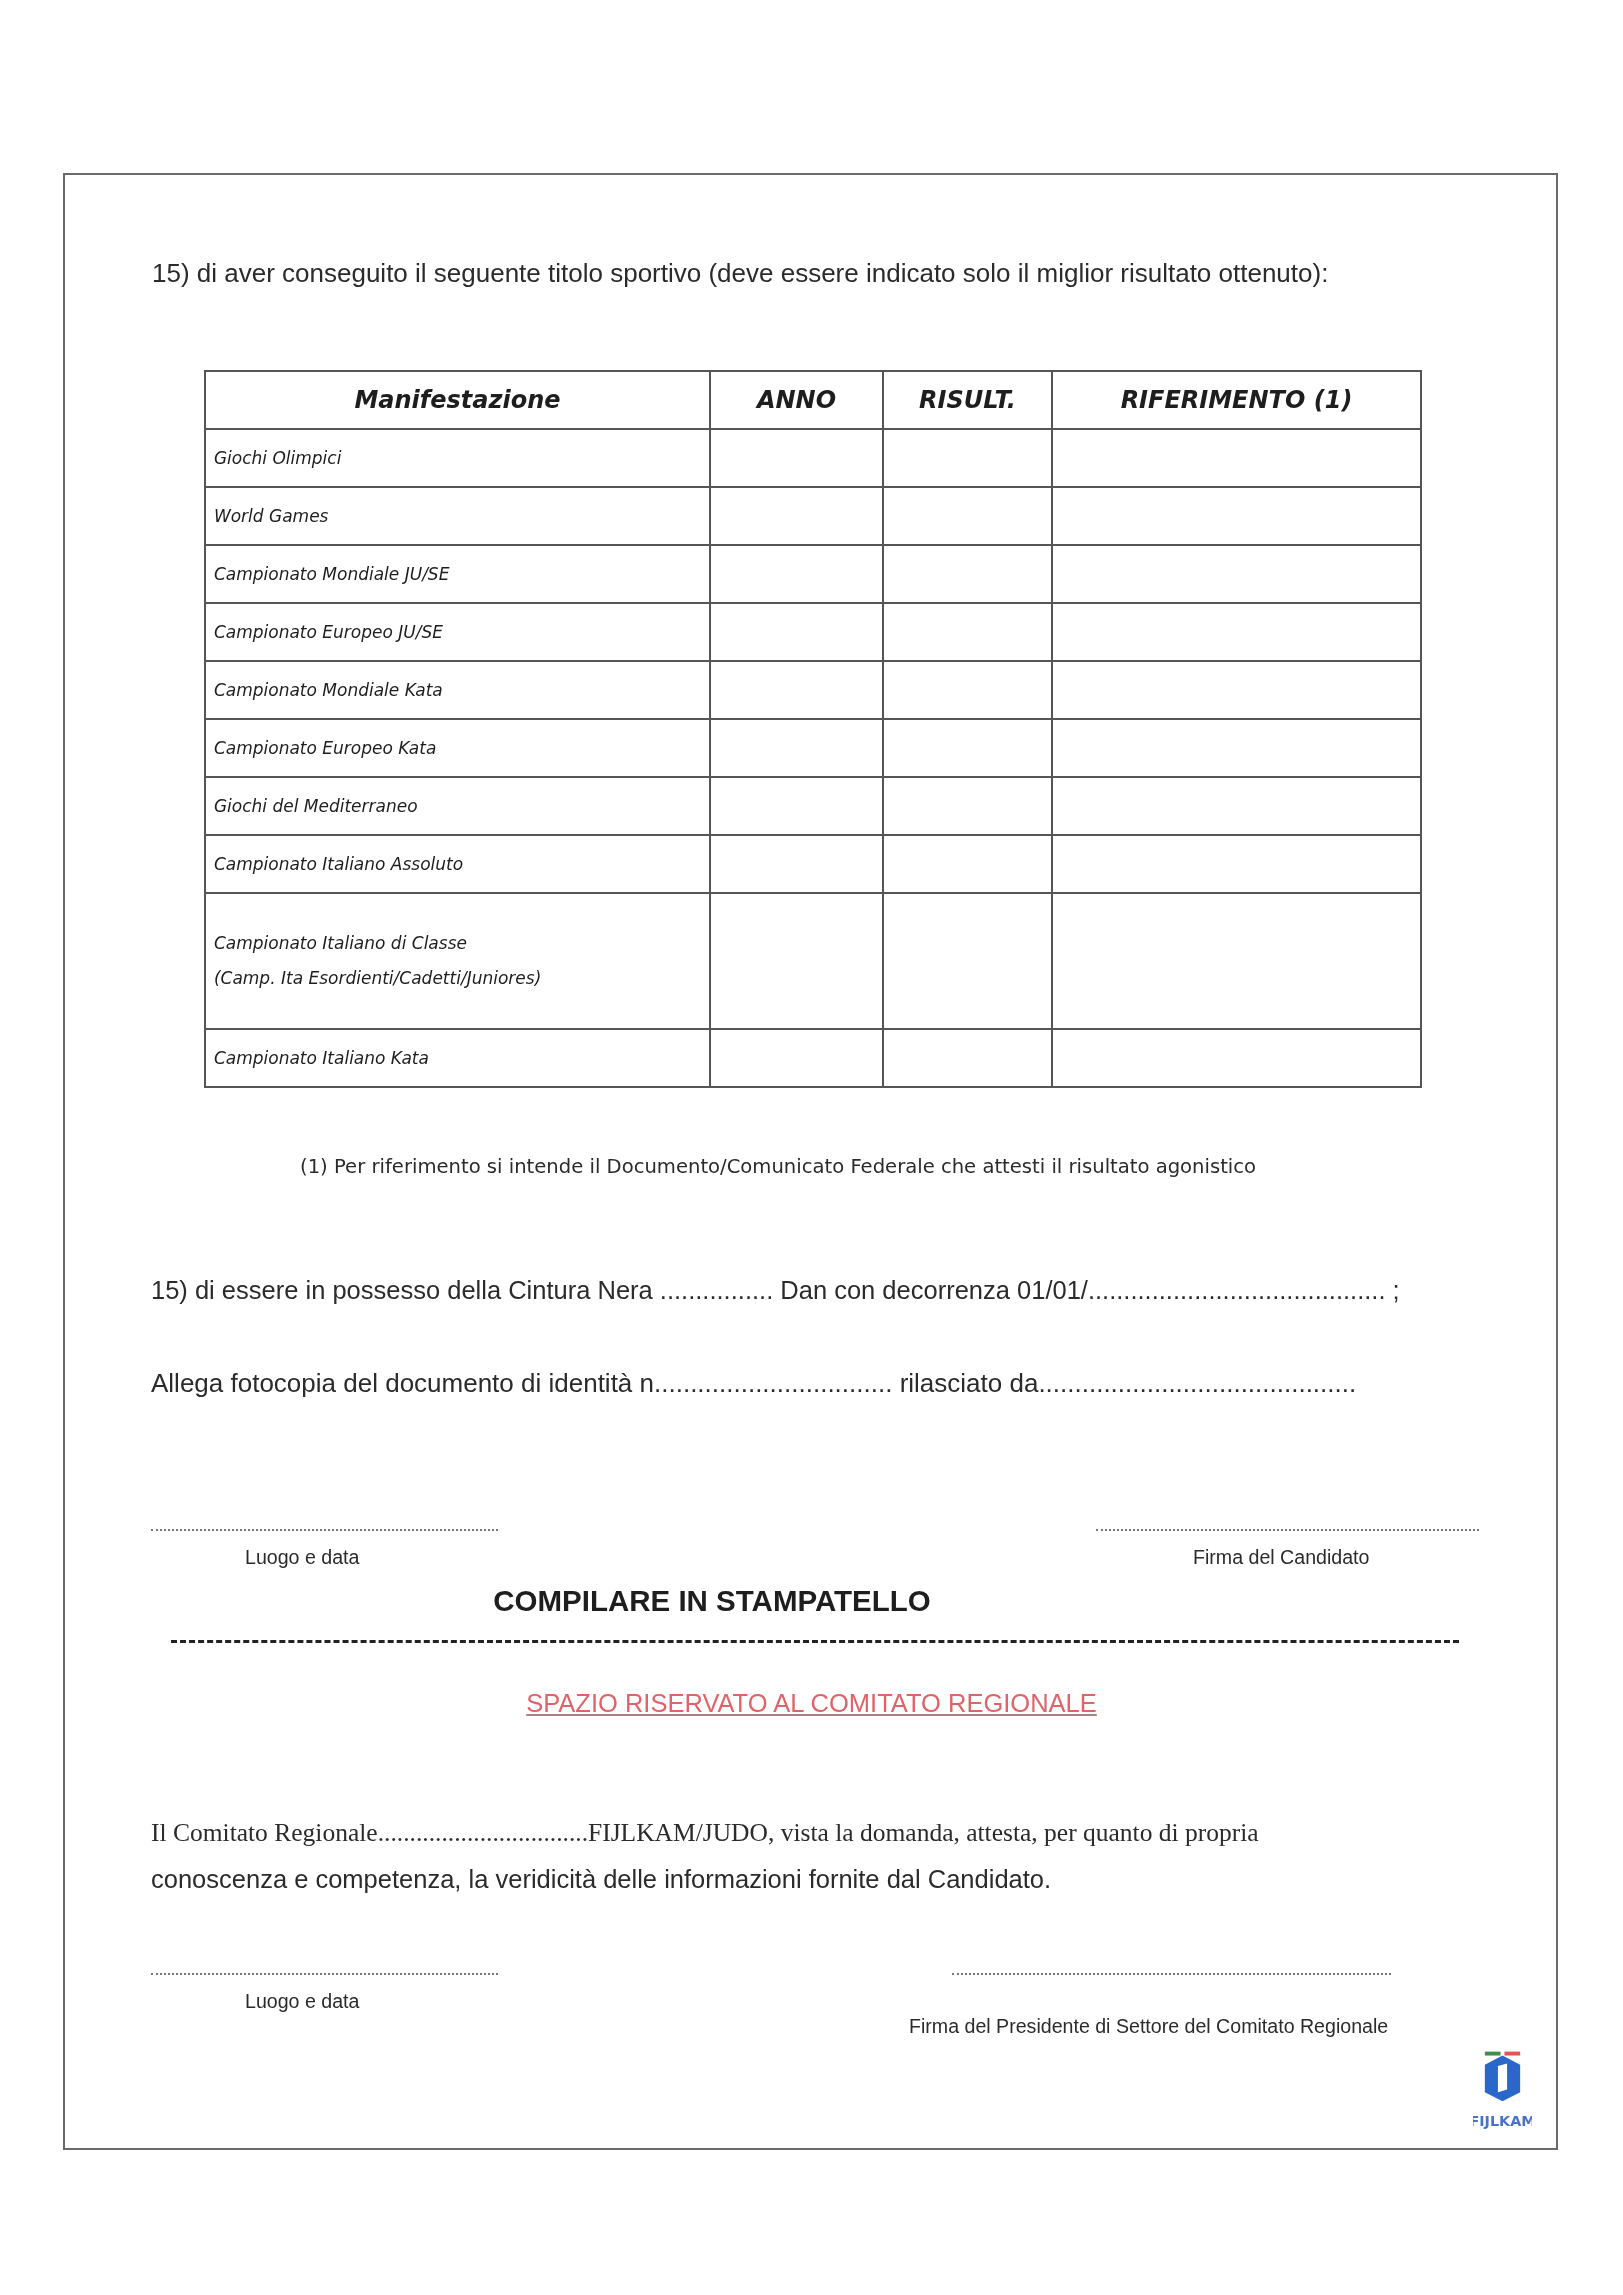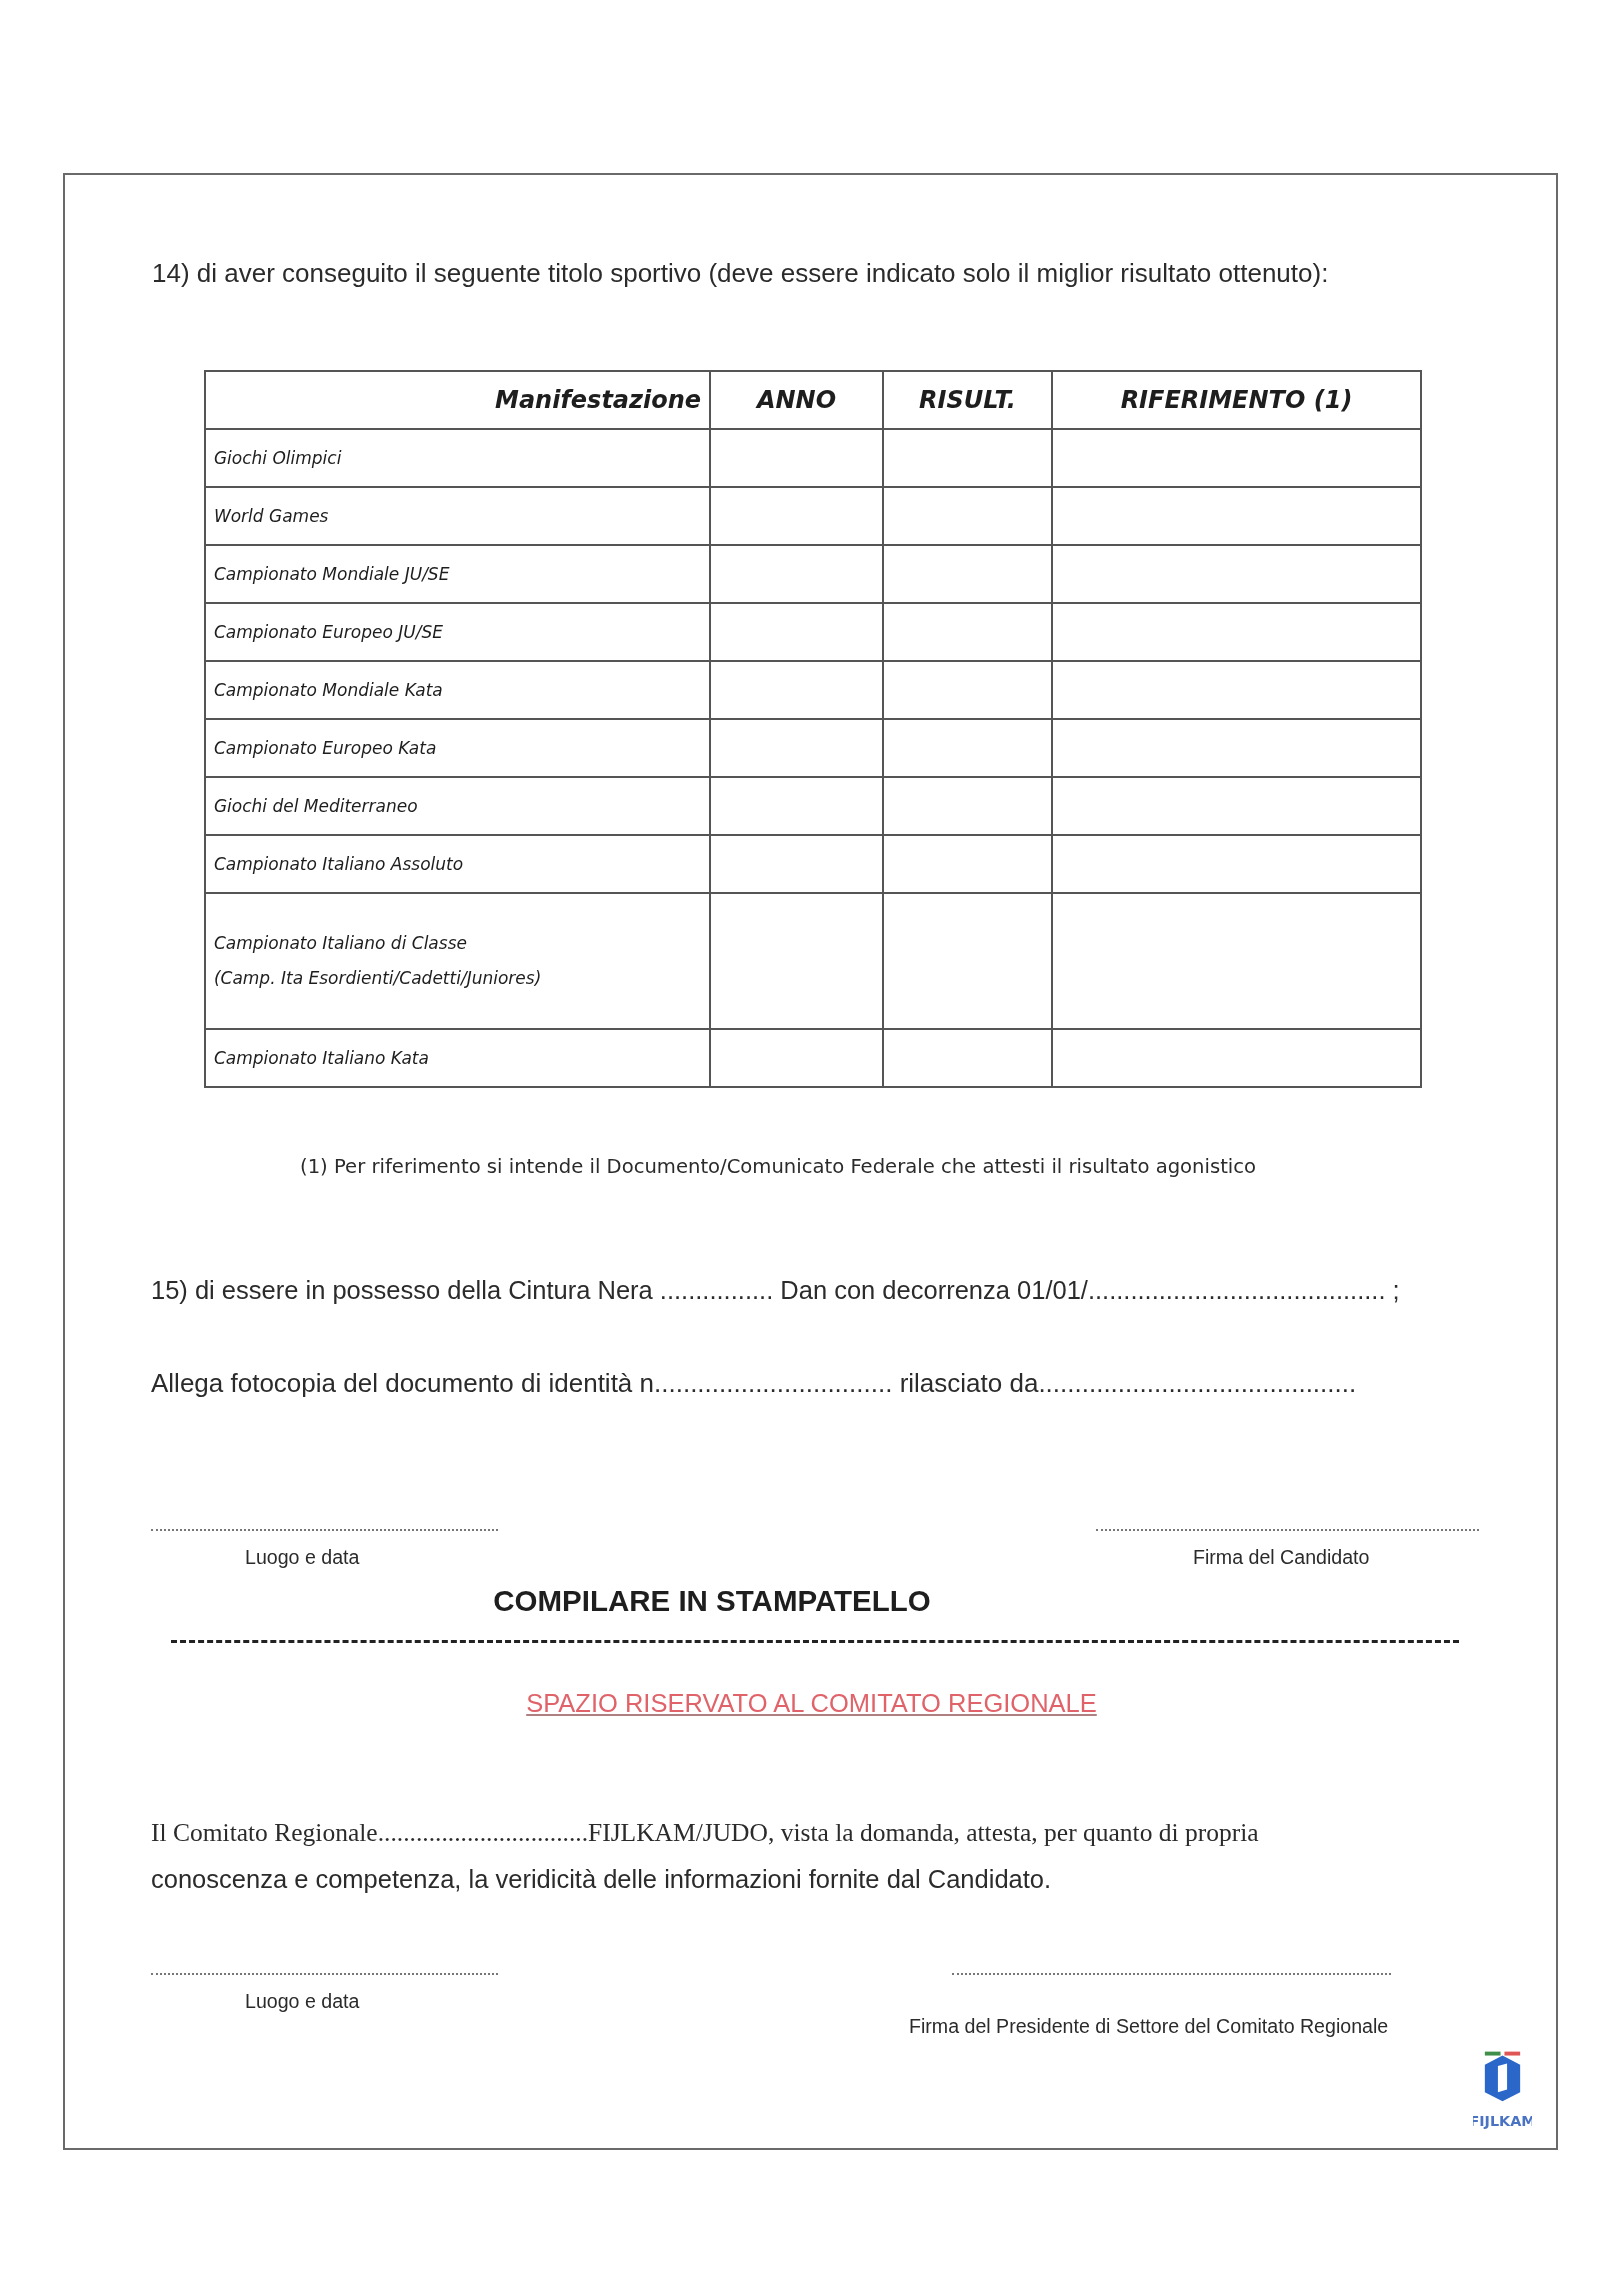--- a/index.html
+++ b/index.html
@@ -17,21 +17,21 @@
     position: absolute; left: 204px; top: 370px; width: 1217px;
     border-collapse: collapse; table-layout: fixed;
   }
   table.titles td, table.titles th {
     border: 2px solid #555; padding: 0 7.9px; height: 58px; box-sizing: border-box;
     font-family: "DejaVu Sans", sans-serif; font-size: 17px; color: #1e1e1e;
     vertical-align: middle;
     font-style: italic;
   }
   table.titles th { font-weight: bold; font-style: italic; text-align: center; font-size: 24px; }
-  table.titles th.first { text-align: right; }
+  table.titles th.first { text-align: center; }
   table.titles tr.tall td { height: 136px; line-height: 35px; }
   col.c1 { width: 505px; } col.c2 { width: 173px; } col.c3 { width: 169px; } col.c4 { width: 369px; }
 
   .footnote { left: 300px; top: 1155px; font-size: 19.6px; color: #2b2b2b; font-family: "DejaVu Sans", sans-serif; }
 
   .p15 { left: 151px; top: 1276px; font-size: 25.5px; color: #2b2b2b; }
   .alleg { left: 151px; top: 1368px; font-size: 26px; color: #2b2b2b; }
 
   .dotline { position: absolute; height: 0; border-top: 2px dotted #777; }
   .siglabel { font-size: 19.6px; color: #2b2b2b; text-align: right; }
@@ -44,21 +44,21 @@
   .comitato1 { left: 151px; top: 1818px; font-size: 25.5px; color: #2b2b2b; font-family: Liberation Serif, serif; }
   .comitato2 { left: 151px; top: 1865px; font-size: 25.5px; color: #2b2b2b; }
 
   .logo { position: absolute; left: 1473px; top: 2049px; width: 59px; height: 85px; }
 </style>
 </head>
 <body>
 
 <div class="frame"></div>
 
-<div class="abs arial p14">14) di aver conseguito il seguente titolo sportivo (deve essere indicato solo il miglior risultato ottenuto):</div>
+<div class="abs arial p14">15) di aver conseguito il seguente titolo sportivo (deve essere indicato solo il miglior risultato ottenuto):</div>
 
 <table class="titles">
   <colgroup>
       <col class="c1">
       <col class="c2">
       <col class="c3">
       <col class="c4">
     </colgroup>
   <thead>
     <tr>

